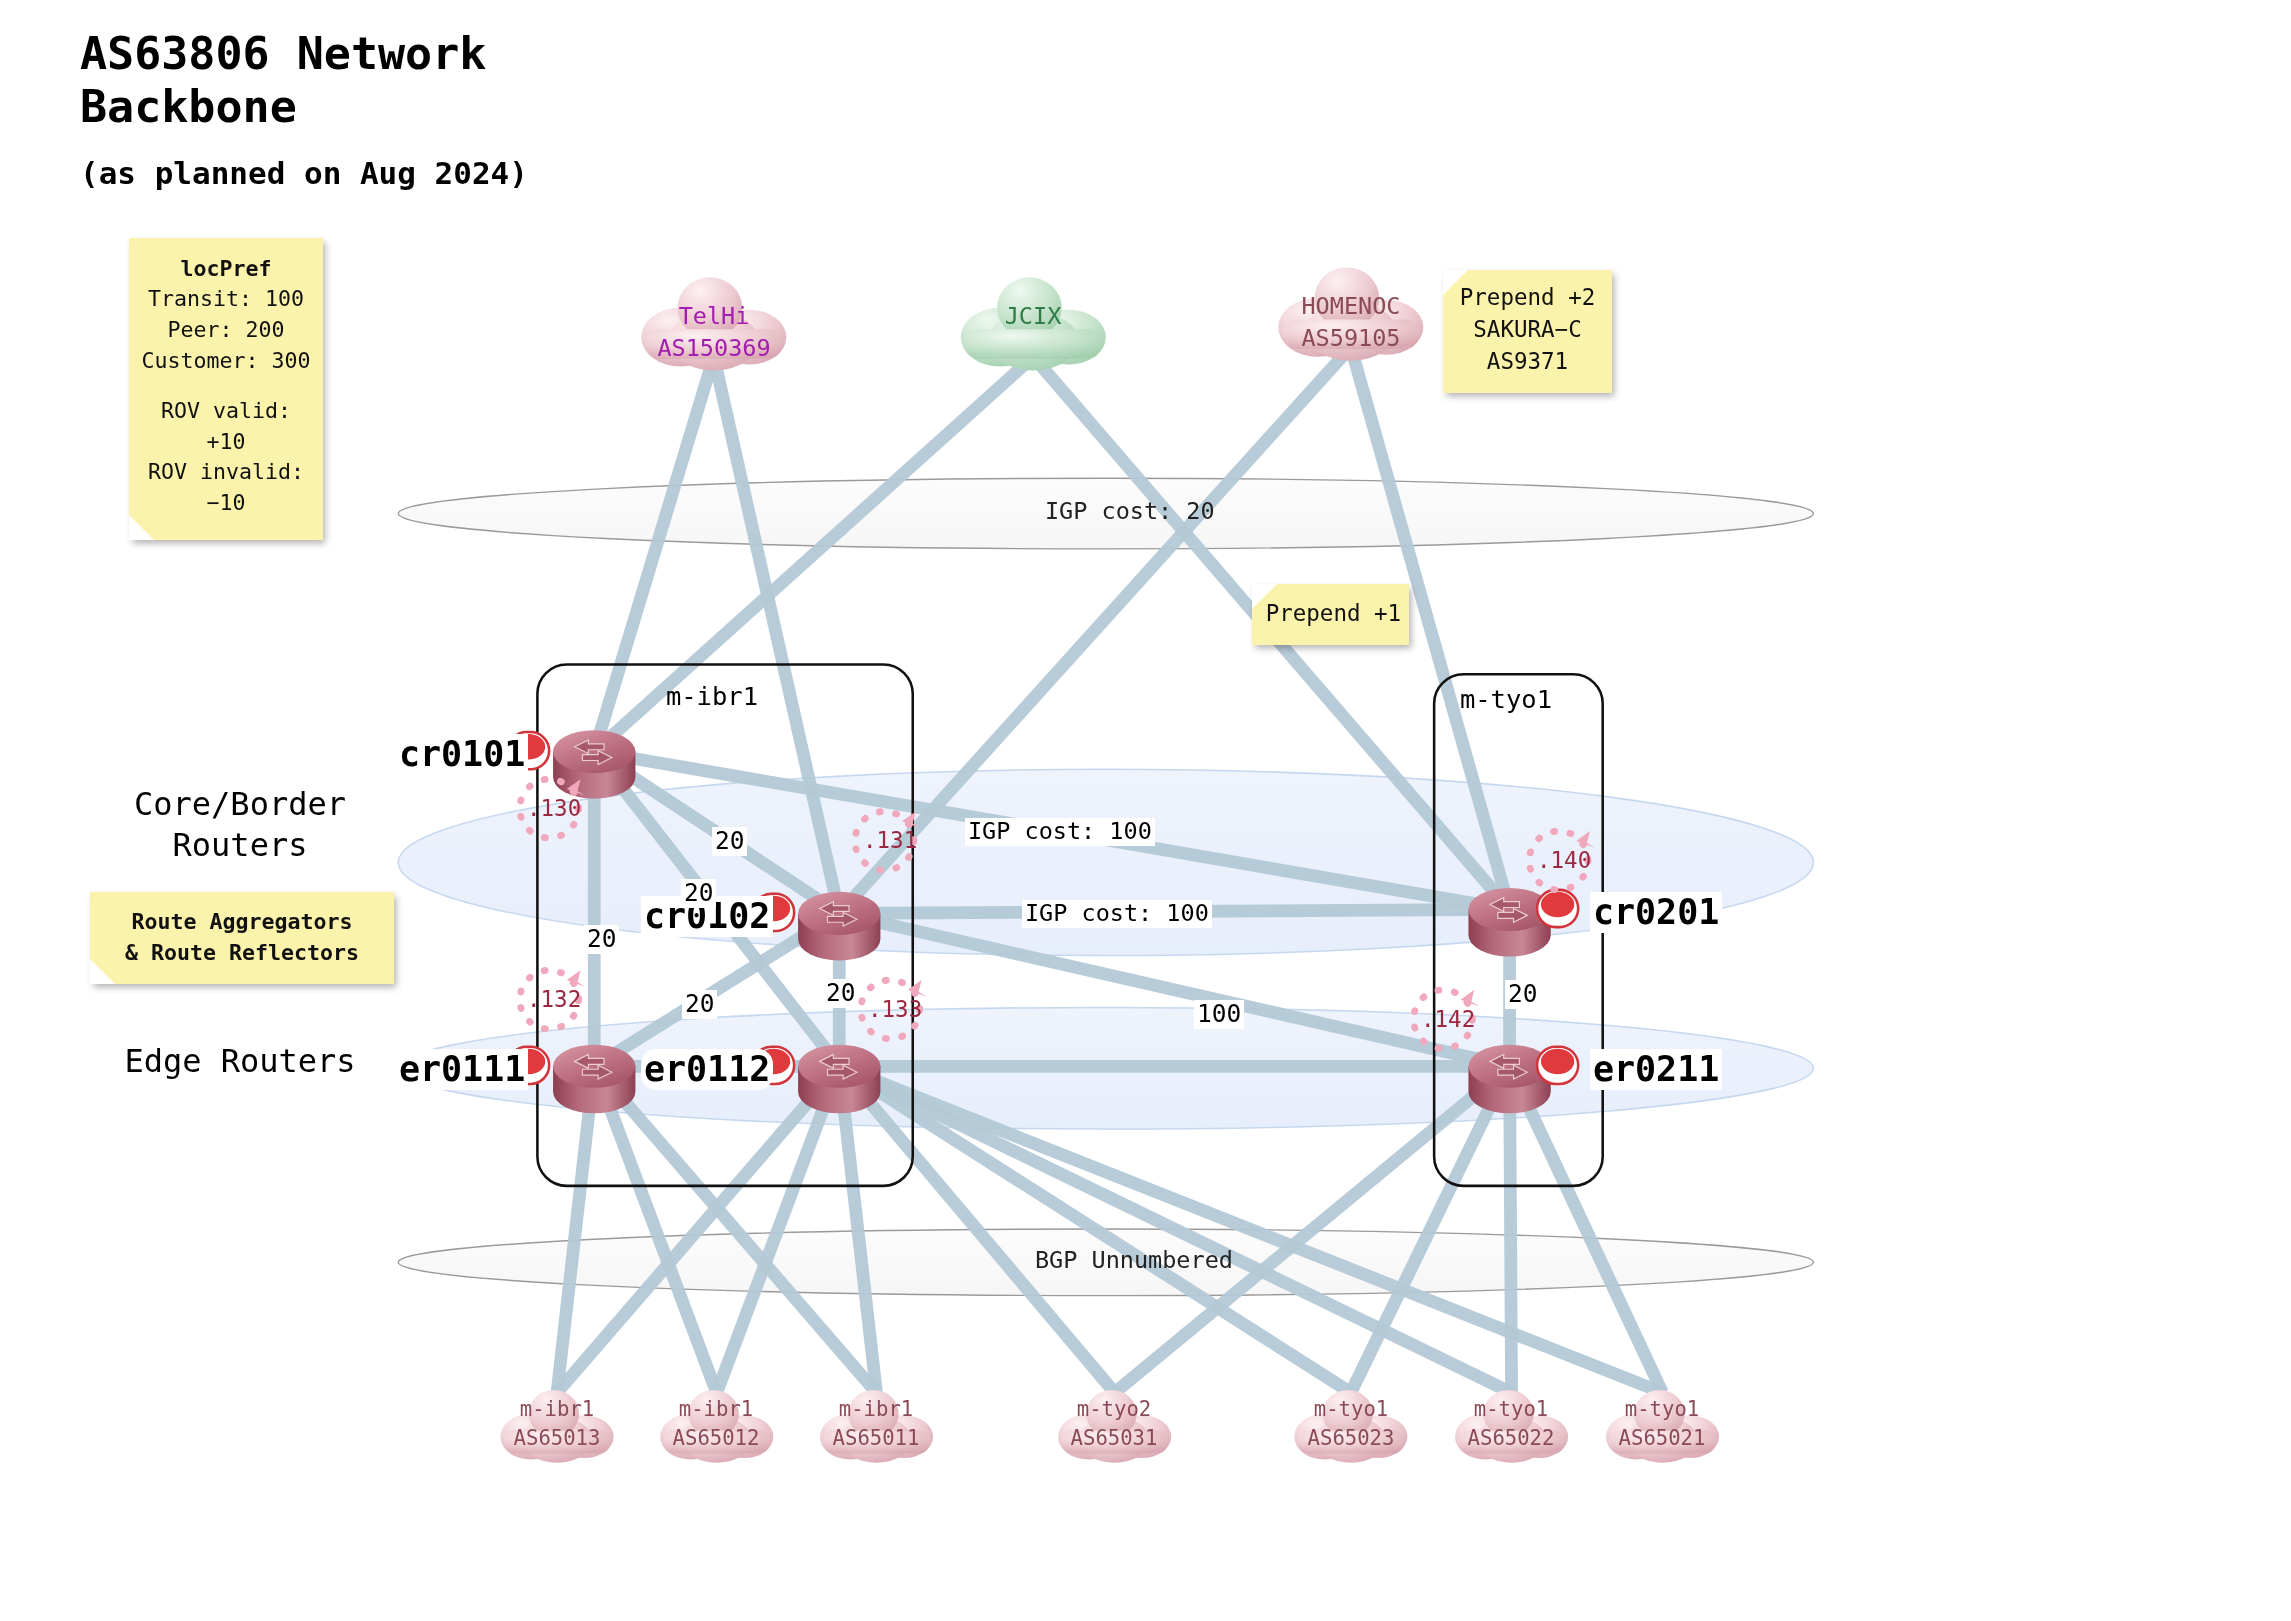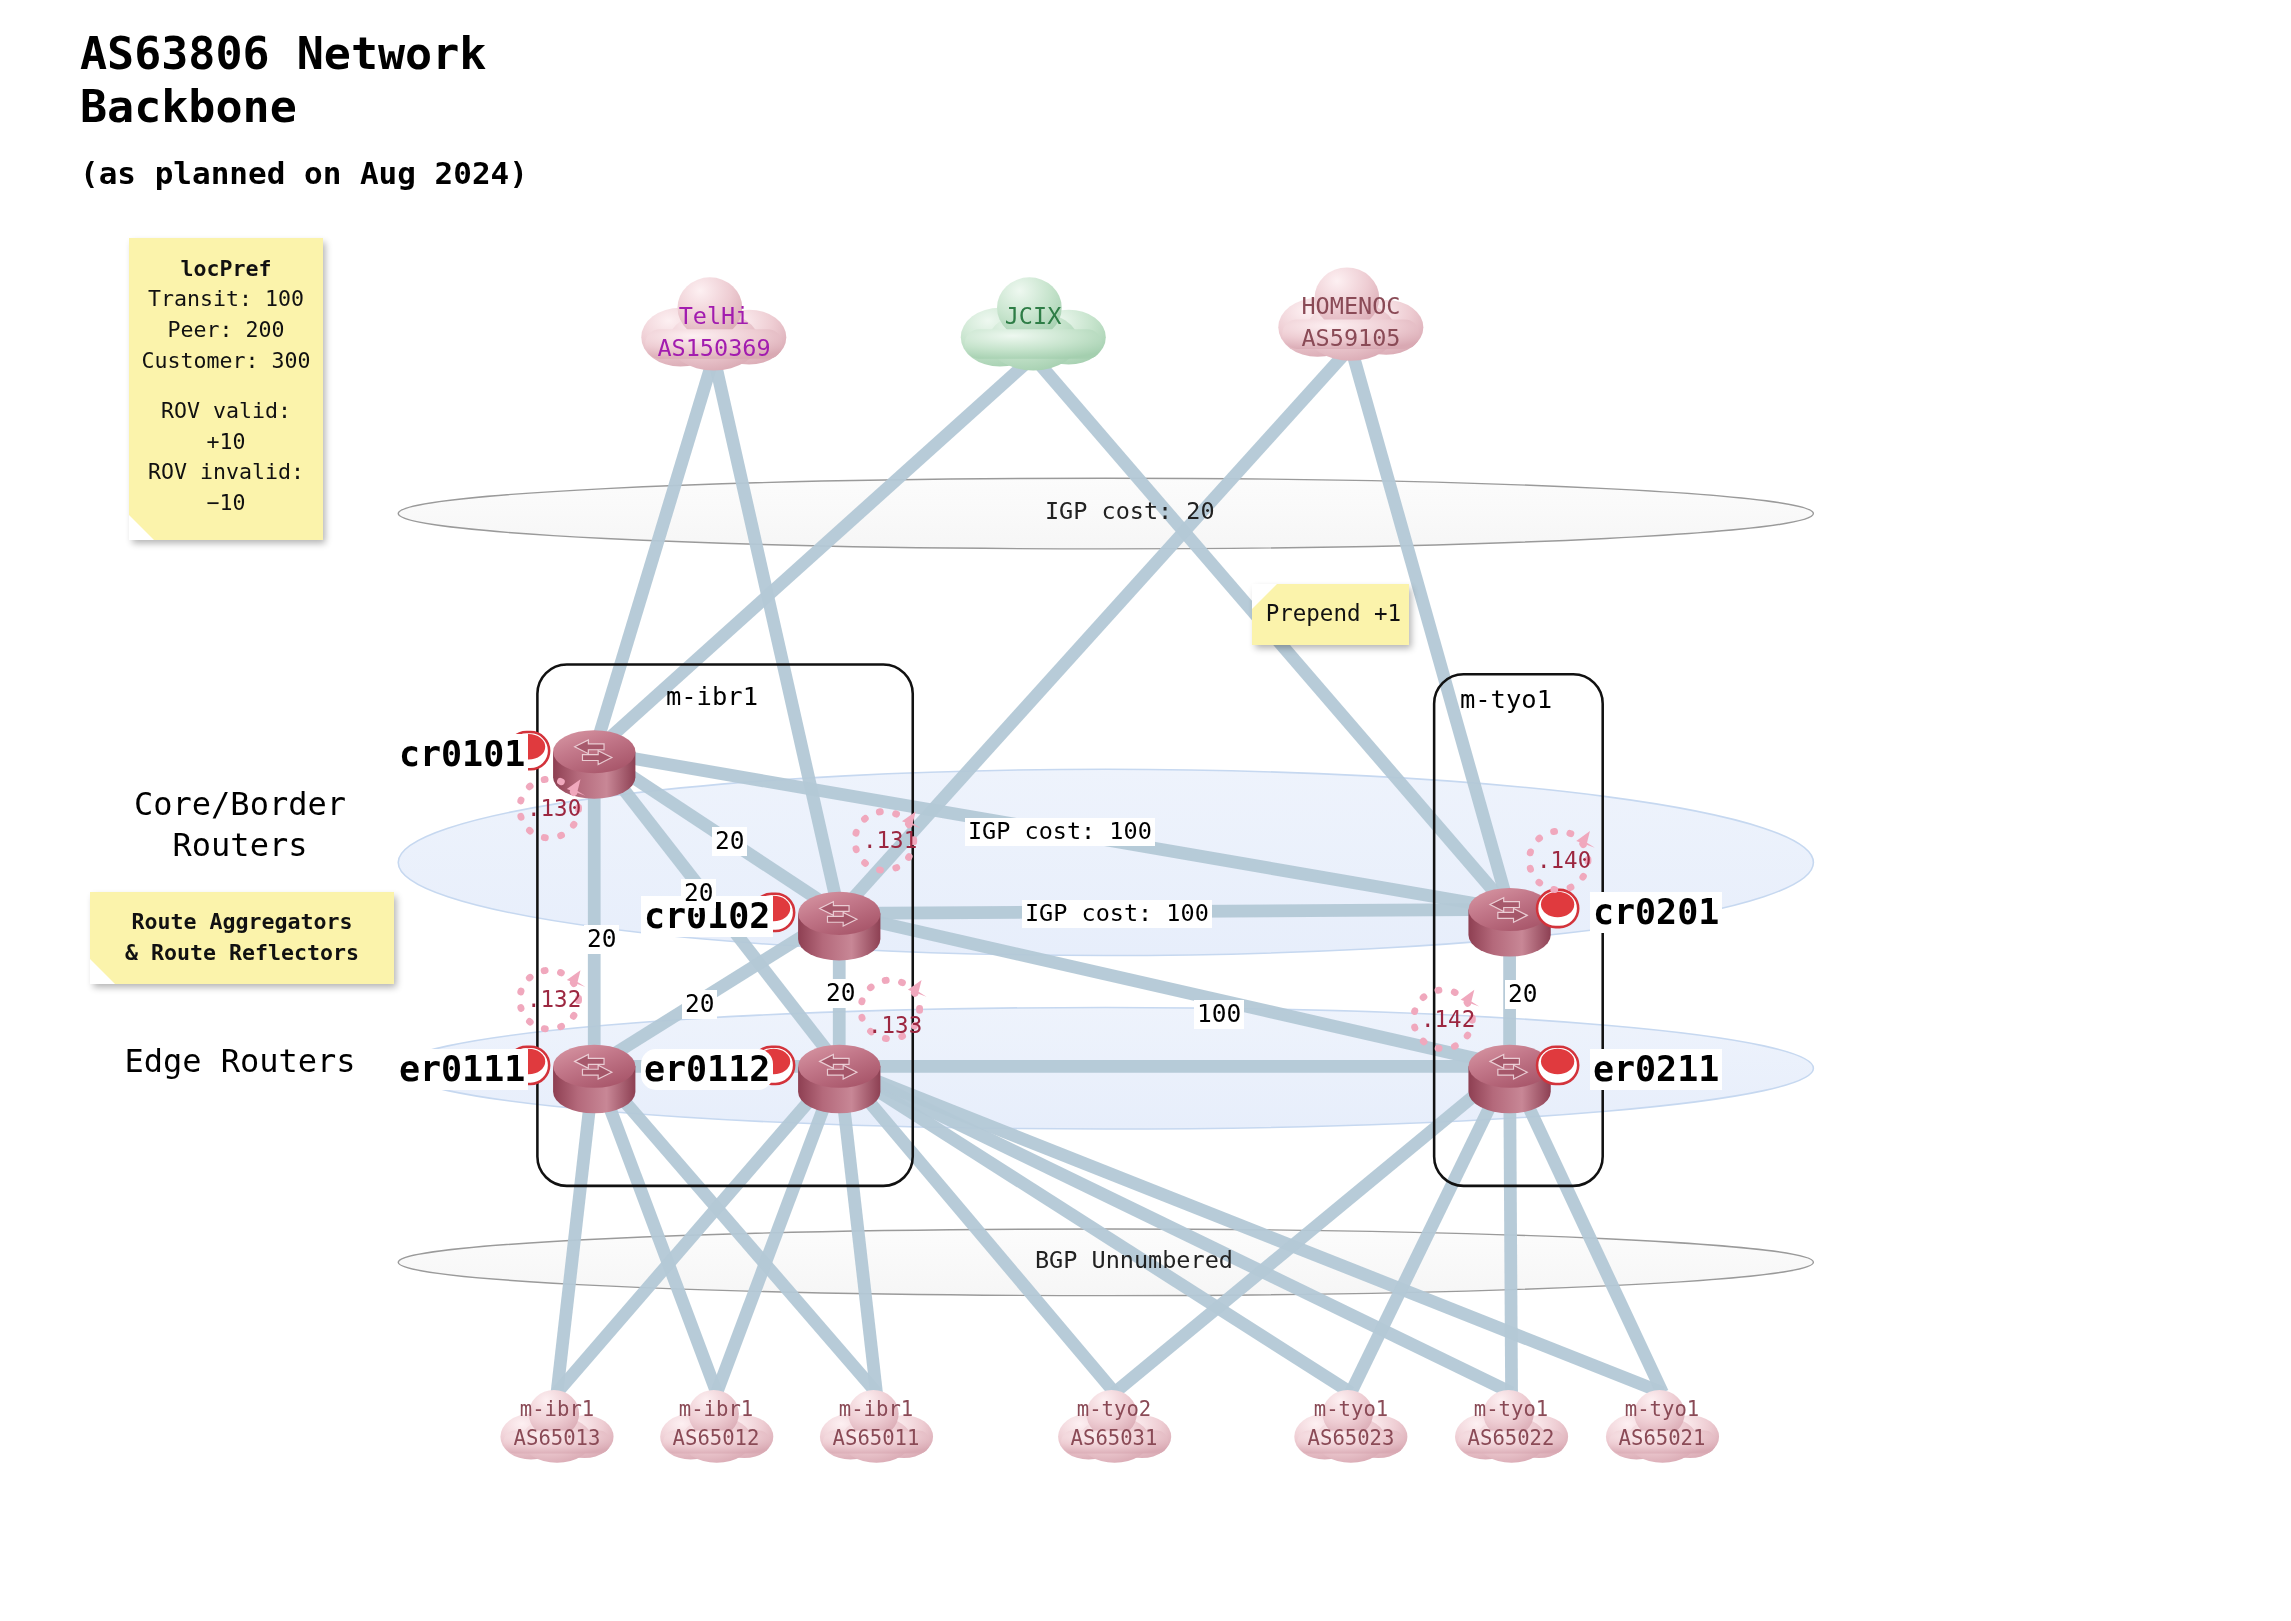--- a/index.html
+++ b/index.html
@@ -326,20 +326,26 @@
     <span class="fold"></span>
     <b class="ln">locPref</b>
     <span class="ln">Transit: 100</span>
     <span class="ln">Peer: 200</span>
     <span class="ln">Customer: 300</span>
     <span class="spacer"></span>
     <span class="ln">ROV valid: +10</span>
     <span class="ln">ROV invalid: −10</span>
   </div>
 
+  <div class="sticky fold-tl" id="note-sakura">
+    <span class="fold"></span>
+    <span class="ln">Prepend +2</span>
+    <span class="ln">SAKURA−C</span>
+    <span class="ln">AS9371</span>
+  </div>
 
   <div class="sticky fold-tl" id="note-prepend1">
     <span class="fold"></span>
     <span class="ln">Prepend +1</span>
   </div>
 
   <div class="sticky" id="note-rragg">
     <span class="fold"></span>
     <span class="ln">Route Aggregators</span>
     <span class="ln">&amp; Route Reflectors</span>
@@ -356,21 +362,21 @@
       <div class="lbl rname" style="left: 641px; top: 896px;">cr0102</div>
       <div class="lbl rname" style="left: 396px; top: 1049px;">er0111</div>
       <div class="lbl rname" style="left: 641px; top: 1049px; border-radius: 15px;">er0112</div>
       <div class="lbl rname" style="left: 1590px; top: 892px;">cr0201</div>
       <div class="lbl rname" style="left: 1590px; top: 1049px;">er0211</div>
     </div>
   <div id="ip-labels">
       <div class="ip" style="left: 527px; top: 795px;">.130</div>
       <div class="ip" style="left: 863px; top: 827px;">.131</div>
       <div class="ip" style="left: 527px; top: 986px;">.132</div>
-      <div class="ip" style="left: 868px; top: 996px; margin-top: 16px;">.133</div>
+      <div class="ip" style="left: 868px; top: 996px;">.133</div>
       <div class="ip" style="left: 1537px; top: 847px;">.140</div>
       <div class="ip" style="left: 1421px; top: 1006px;">.142</div>
     </div>
   <div id="cost-labels">
       <div class="lbl cost" style="left: 712px; top: 827px;">20</div>
       <div class="lbl cost" style="left: 681px; top: 879px;">20</div>
       <div class="lbl cost" style="left: 584px; top: 925px;">20</div>
       <div class="lbl cost" style="left: 682px; top: 990px;">20</div>
       <div class="lbl cost" style="left: 823px; top: 979px;">20</div>
       <div class="lbl cost" style="left: 1505px; top: 980px;">20</div>

